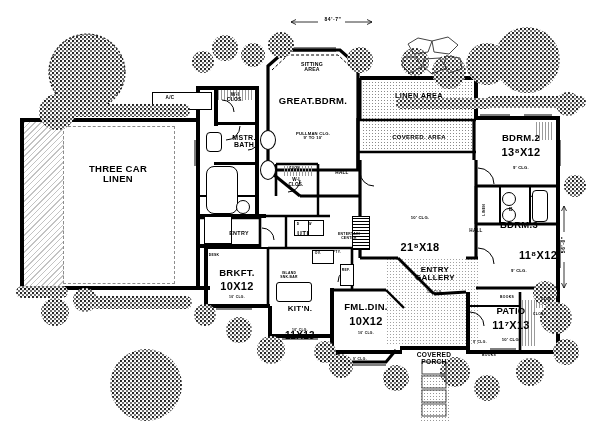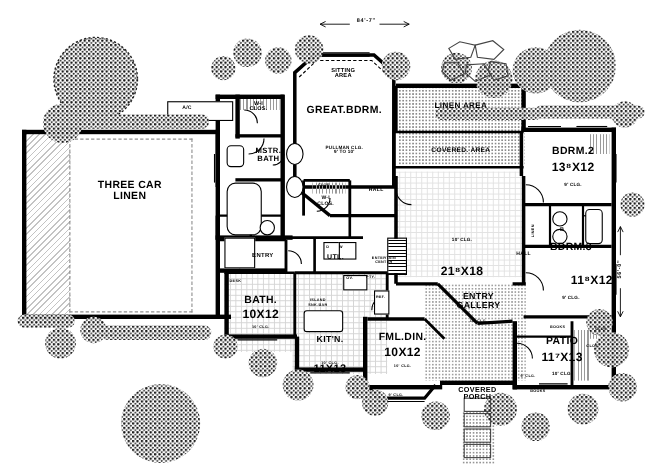--- a/index.html
+++ b/index.html
@@ -291,21 +291,21 @@
   <div class="lbl sub" style="left:486px;top:166px;width:70px;">9' CLG.</div>
 
   <div class="lbl room-name" style="left:484px;top:220px;width:70px;">BDRM.3</div>
   <div class="lbl room-dim" style="left:503px;top:250px;width:70px;">11⁸X12</div>
   <div class="lbl sub" style="left:484px;top:269px;width:70px;">9' CLG.</div>
 
   <div class="lbl room-name" style="left:478px;top:306px;width:66px;">PATIO</div>
   <div class="lbl room-dim" style="left:478px;top:320px;width:66px;">11⁷X13</div>
   <div class="lbl sub" style="left:478px;top:338px;width:66px;">10' CLG.</div>
 
-  <div class="lbl room-name" style="left:208px;top:268px;width:58px;">BATH.</div>
+  <div class="lbl room-name" style="left:208px;top:268px;width:58px;">BRKFT.</div>
   <div class="lbl room-dim" style="left:208px;top:281px;width:58px;">10X12</div>
   <div class="lbl mini" style="left:208px;top:296px;width:58px;">10' CLG.</div>
 
   <div class="lbl room-name" style="left:272px;top:305px;width:56px;font-size:8px;">KIT'N.</div>
   <div class="lbl room-dim" style="left:272px;top:331px;width:56px;font-size:10px;">11X13</div>
   <div class="lbl mini" style="left:272px;top:329px;width:56px;">10' CLG.</div>
 
   <div class="lbl room-name" style="left:334px;top:302px;width:64px;">FML.DIN.</div>
   <div class="lbl room-dim" style="left:334px;top:316px;width:64px;">10X12</div>
   <div class="lbl mini" style="left:334px;top:332px;width:64px;">10' CLG.</div>

